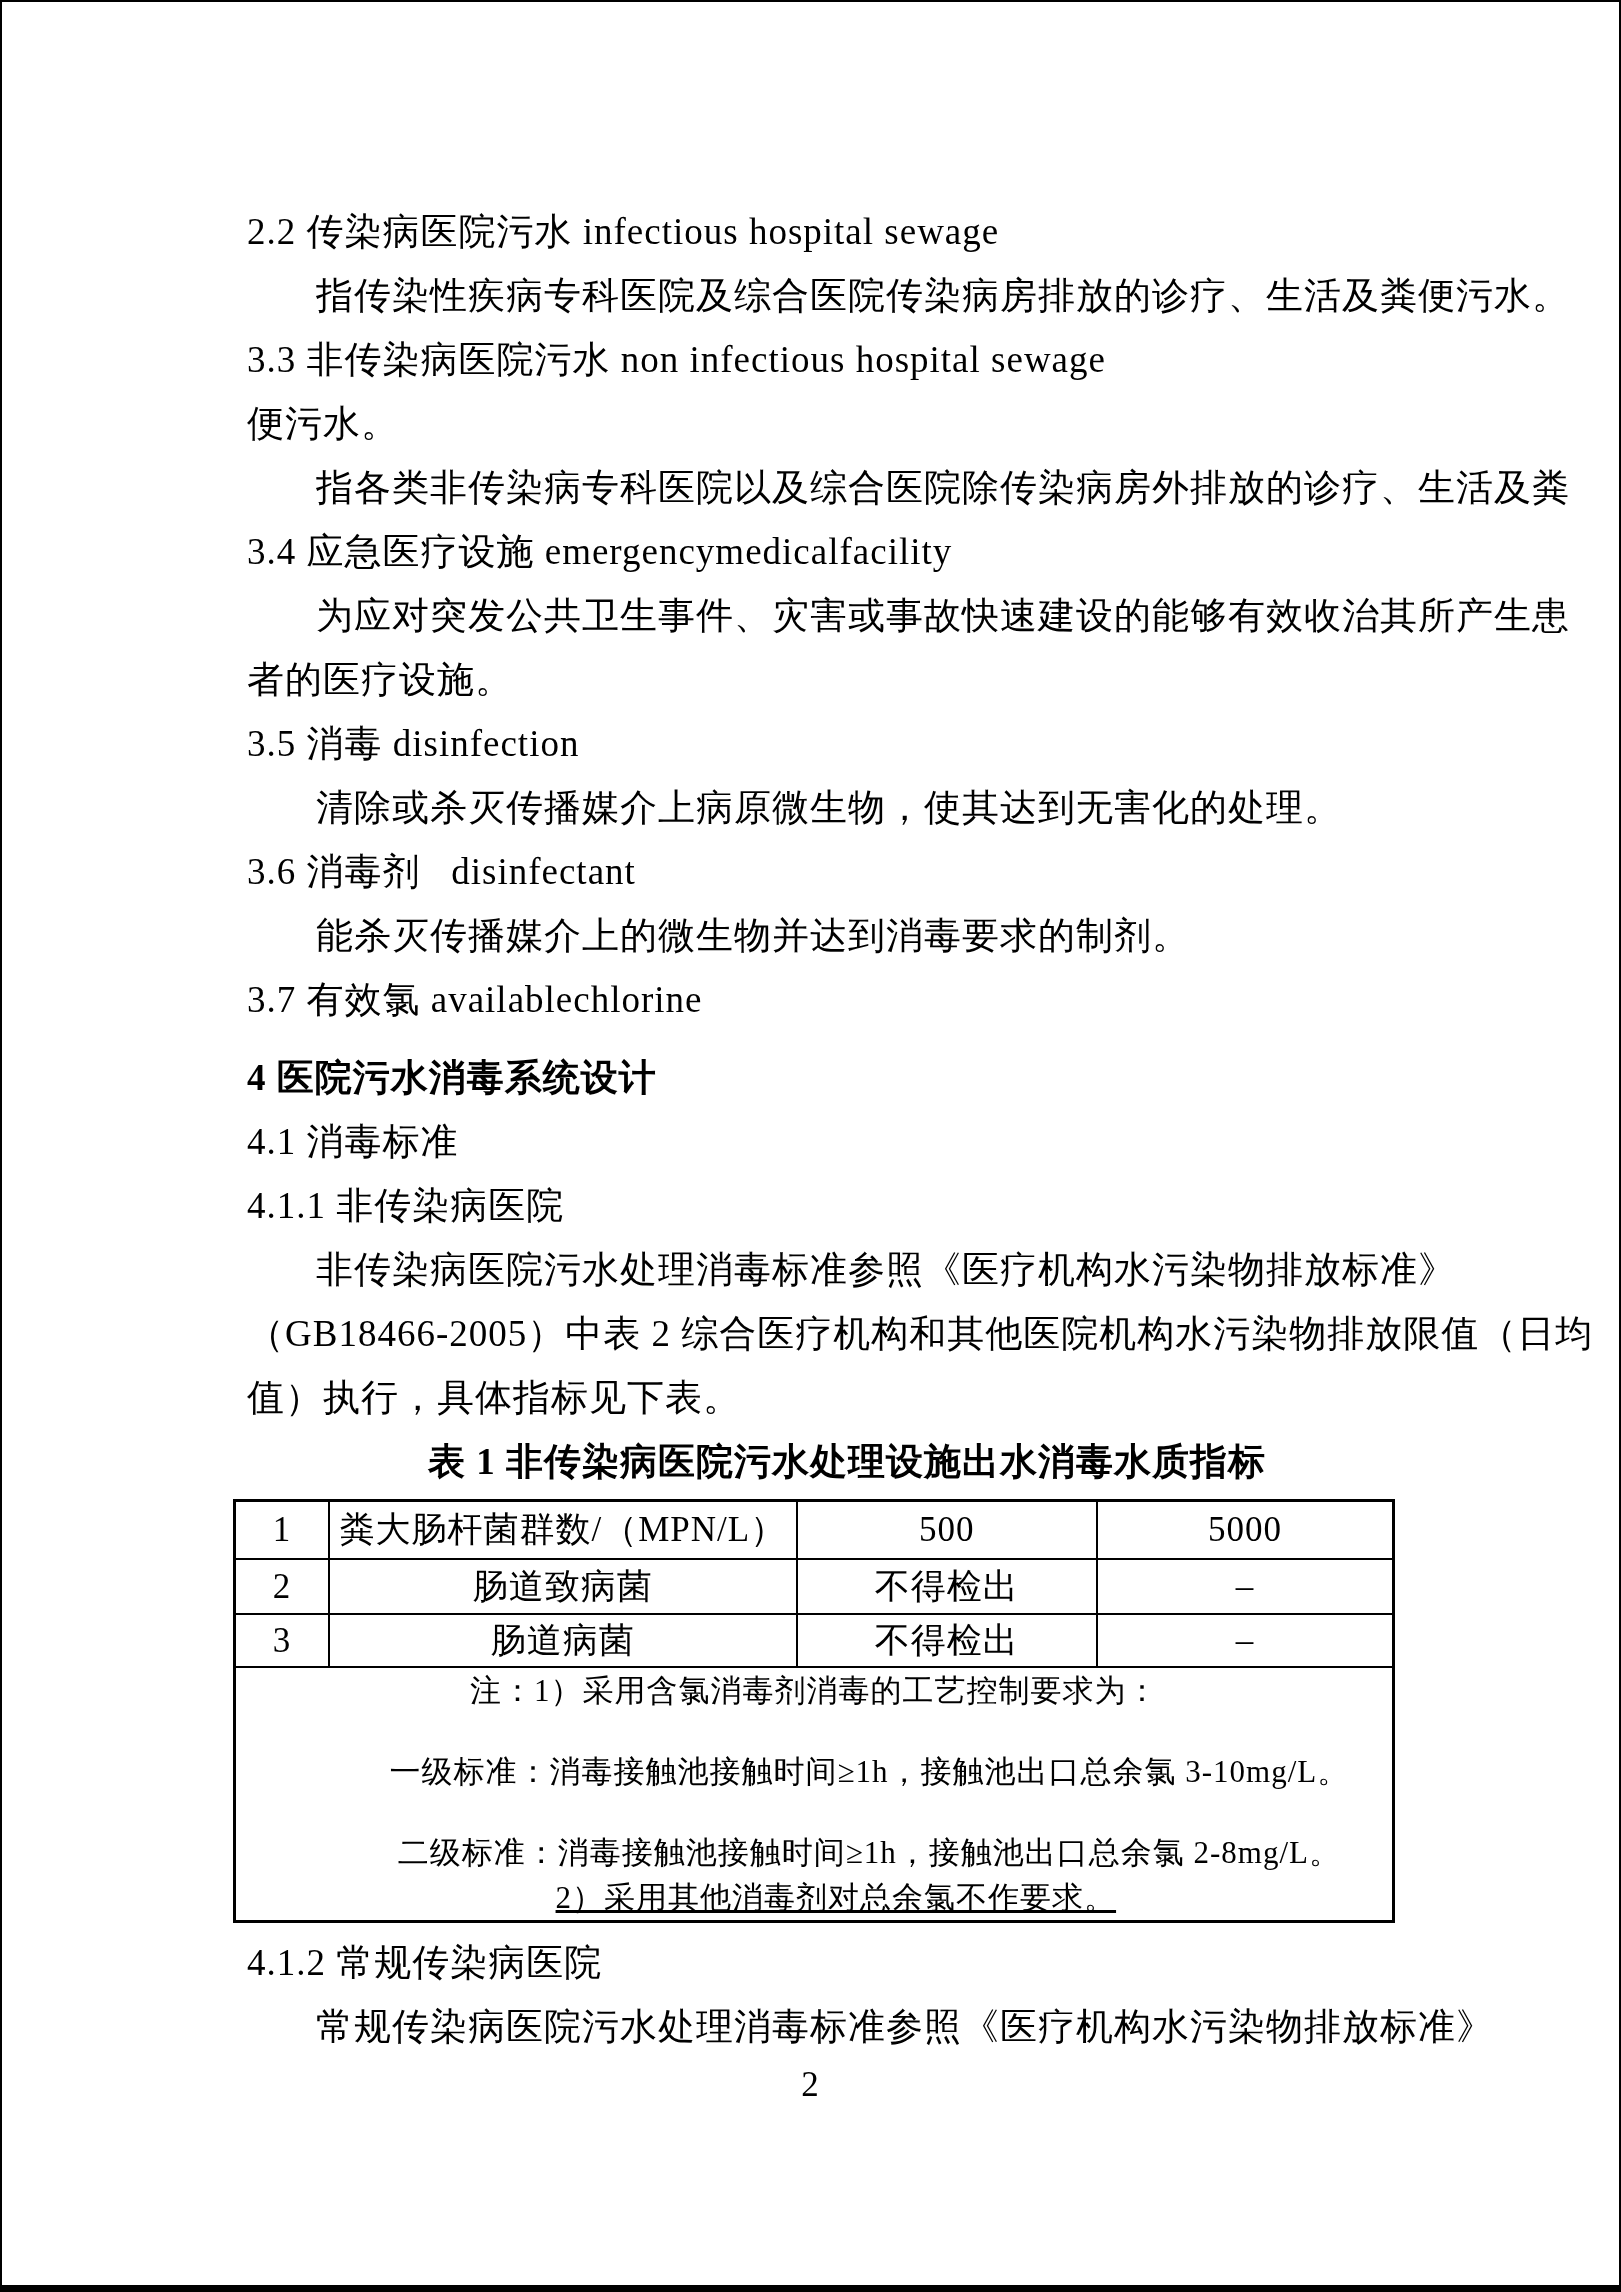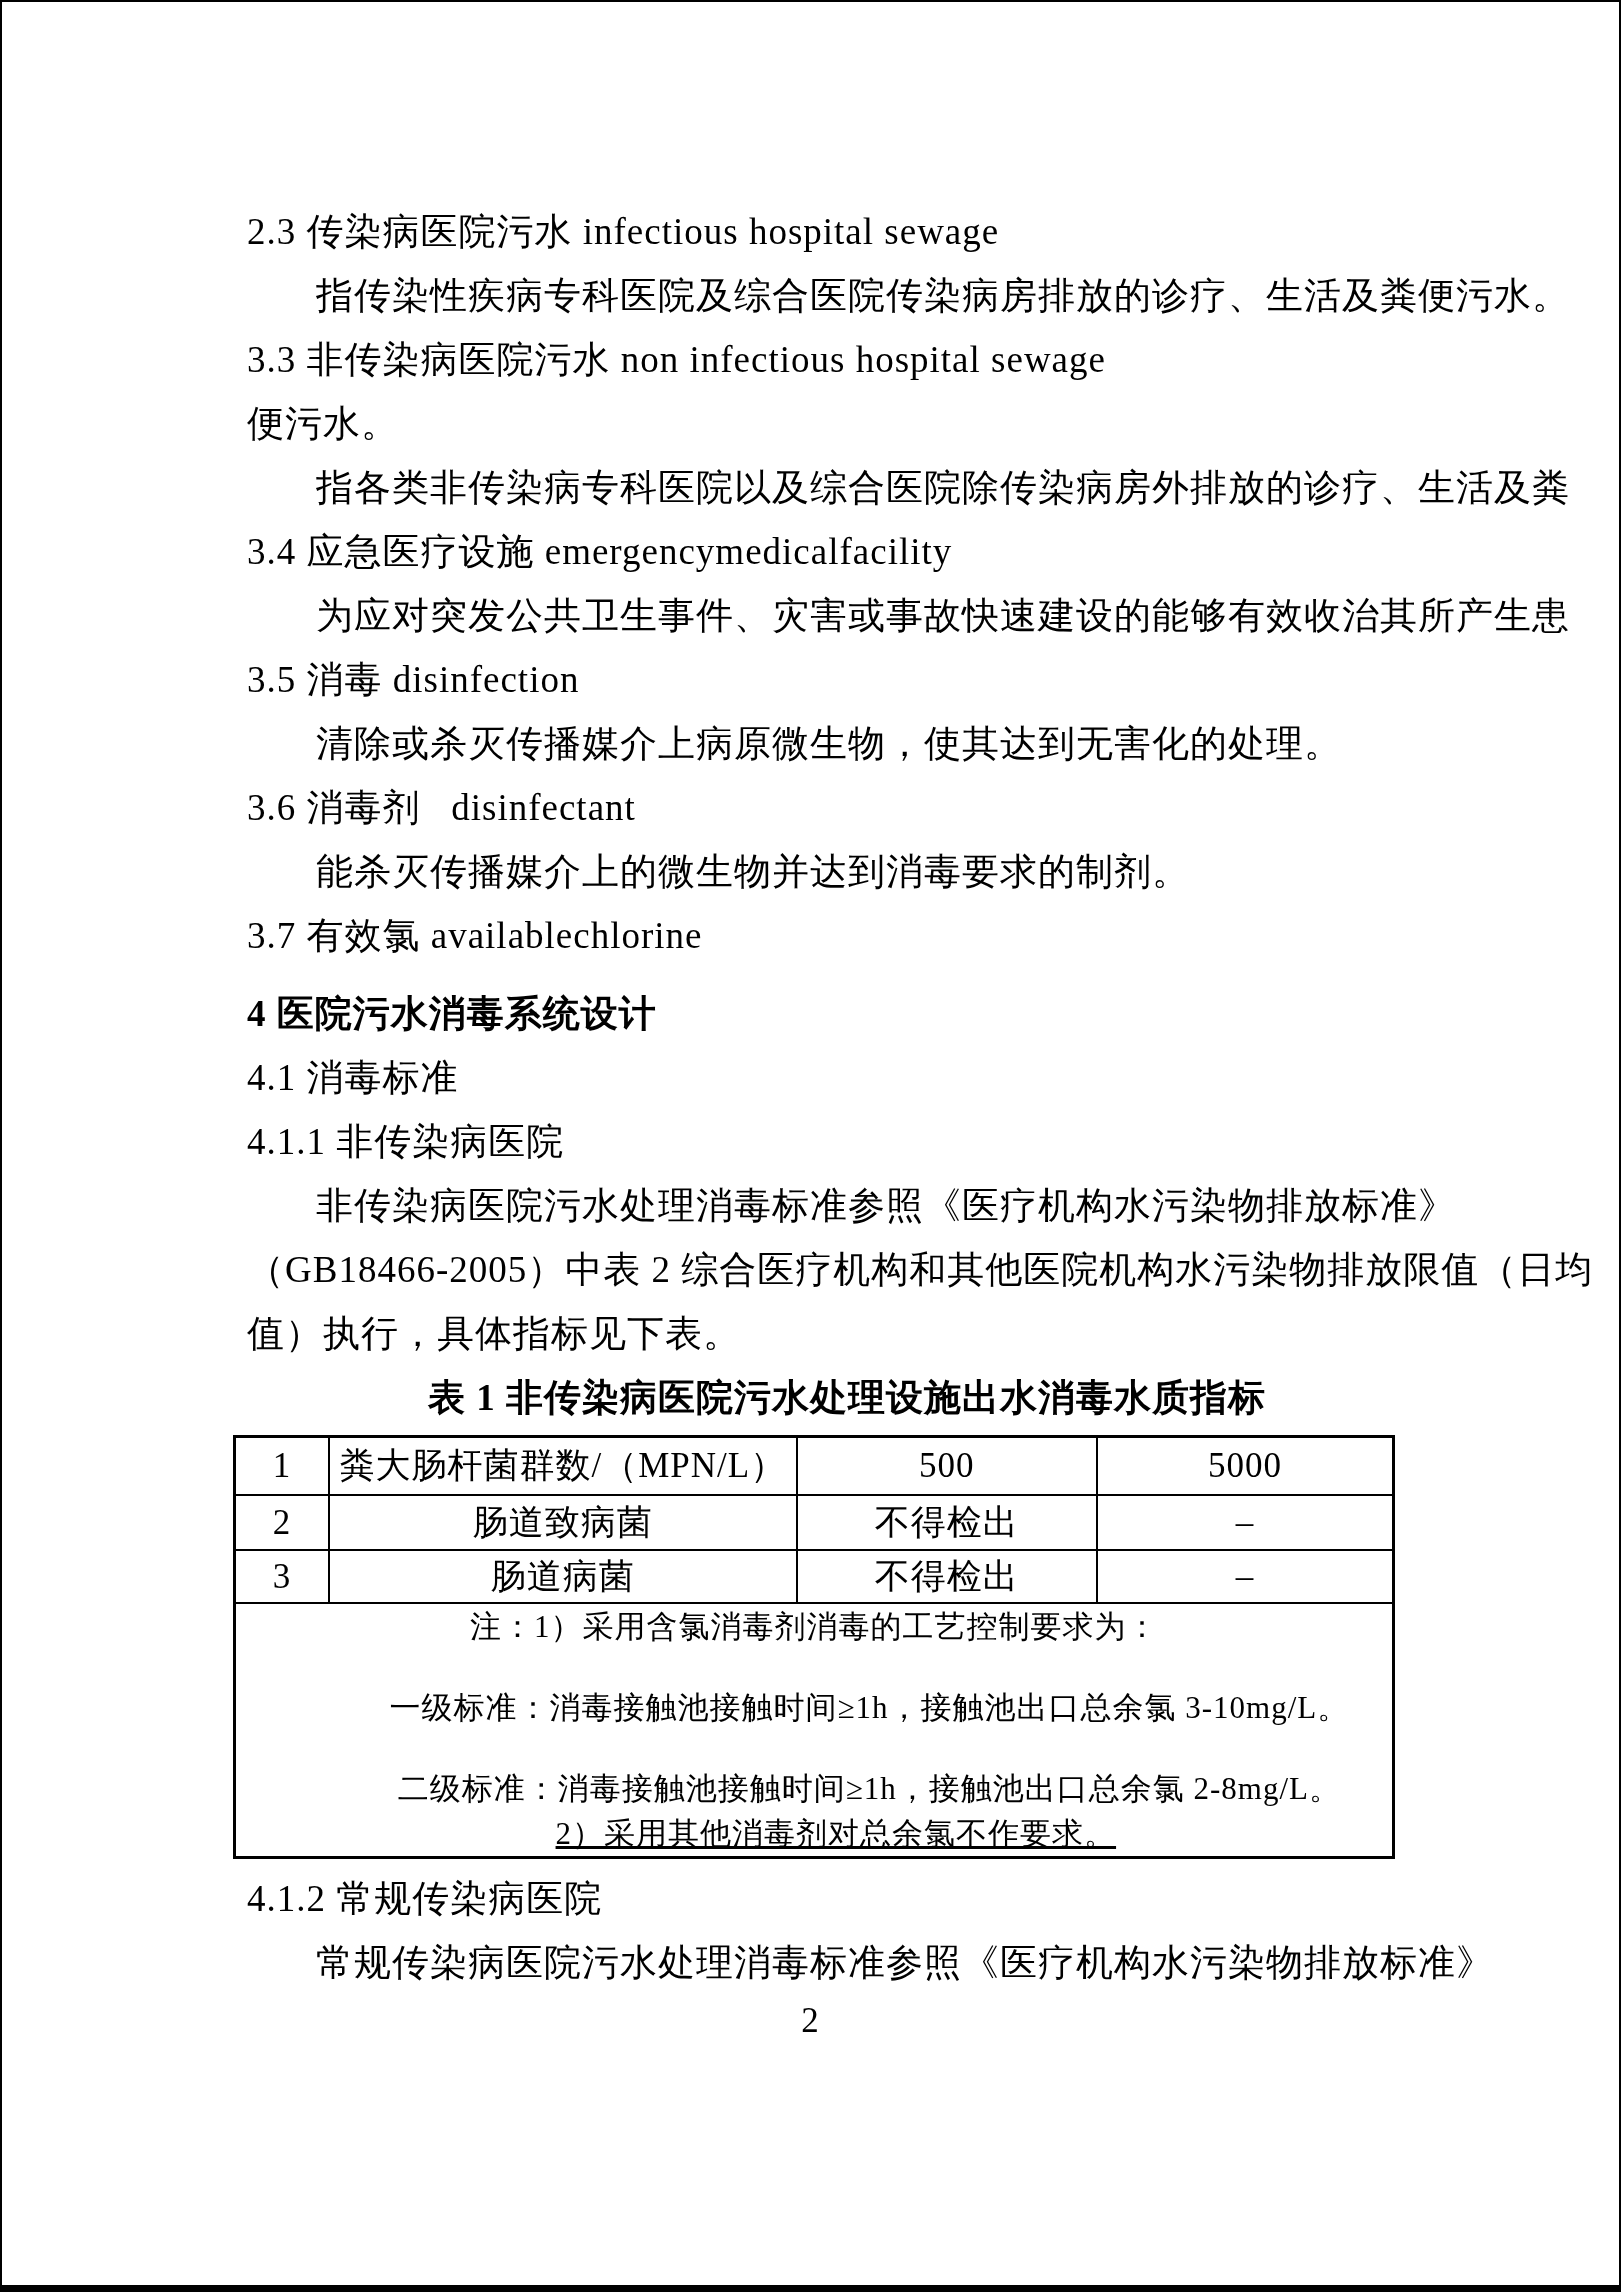--- a/index.html
+++ b/index.html
@@ -80,27 +80,28 @@
     line-height:35px;
     padding-right:74px;
   }
 </style>
 </head>
 <body>
 
 <div class="page">
   <div class="content">
 
-    <div class="ln">2.3 传染病医院污水 infectious hospital sewage</div>
+    <div class="ln">2.2 传染病医院污水 infectious hospital sewage</div>
     <div class="ln ind">指传染性疾病专科医院及综合医院传染病房排放的诊疗、生活及粪便污水。</div>
     <div class="ln">3.3 非传染病医院污水 non infectious hospital sewage</div>
     <div class="ln">便污水。</div>
     <div class="ln ind">指各类非传染病专科医院以及综合医院除传染病房外排放的诊疗、生活及粪</div>
     <div class="ln">3.4 应急医疗设施 emergencymedicalfacility</div>
     <div class="ln ind">为应对突发公共卫生事件、灾害或事故快速建设的能够有效收治其所产生患</div>
+    <div class="ln">者的医疗设施。</div>
     <div class="ln">3.5 消毒 disinfection</div>
     <div class="ln ind">清除或杀灭传播媒介上病原微生物，使其达到无害化的处理。</div>
     <div class="ln">3.6 消毒剂   disinfectant</div>
     <div class="ln ind">能杀灭传播媒介上的微生物并达到消毒要求的制剂。</div>
     <div class="ln">3.7 有效氯 availablechlorine</div>
 
     <div class="ln b sp-before">4 医院污水消毒系统设计</div>
     <div class="ln">4.1 消毒标准</div>
     <div class="ln">4.1.1 非传染病医院</div>
     <div class="ln ind">非传染病医院污水处理消毒标准参照《医疗机构水污染物排放标准》</div>

